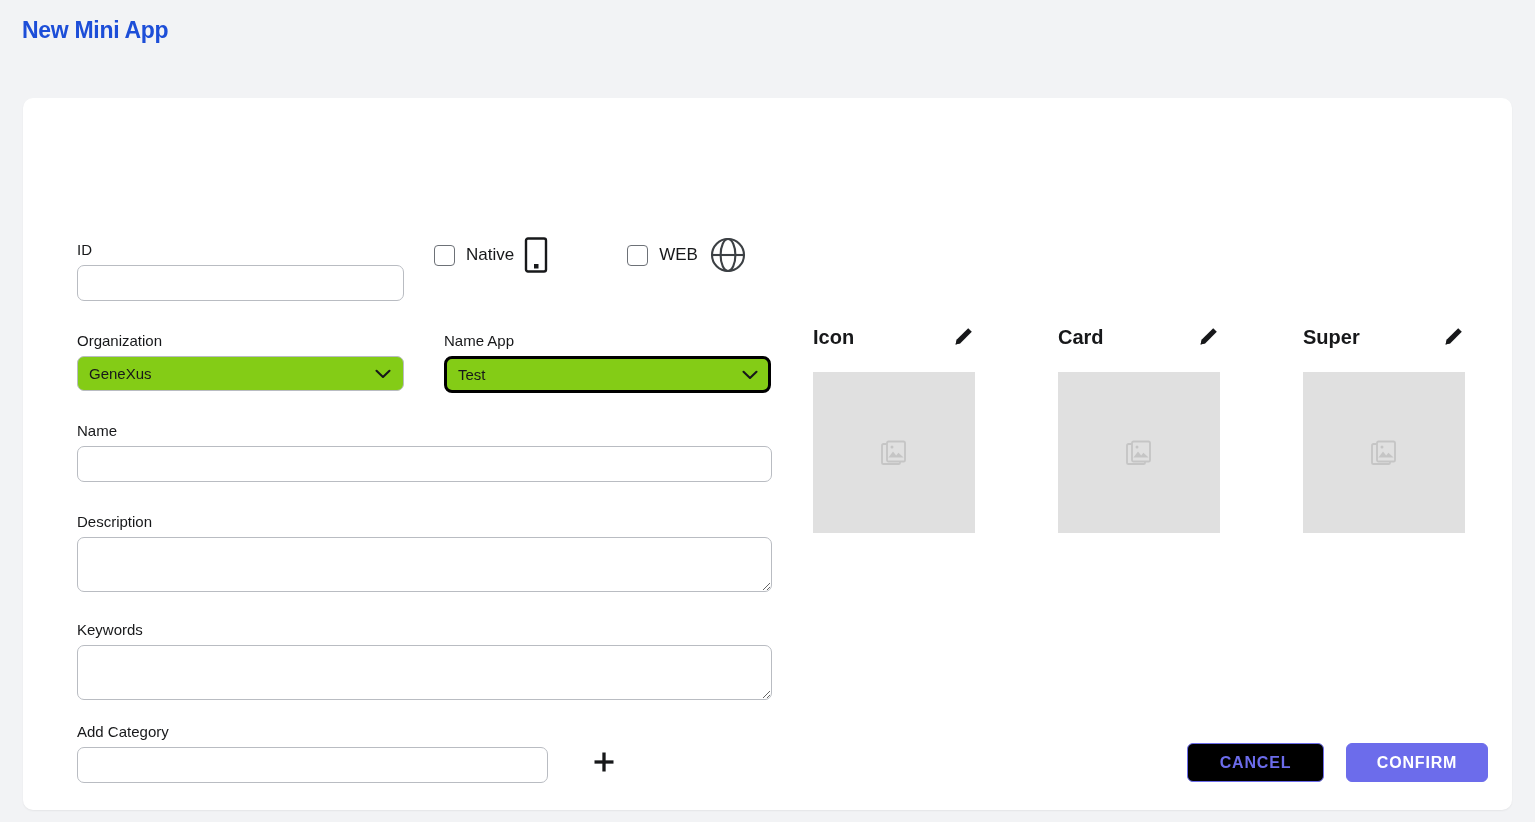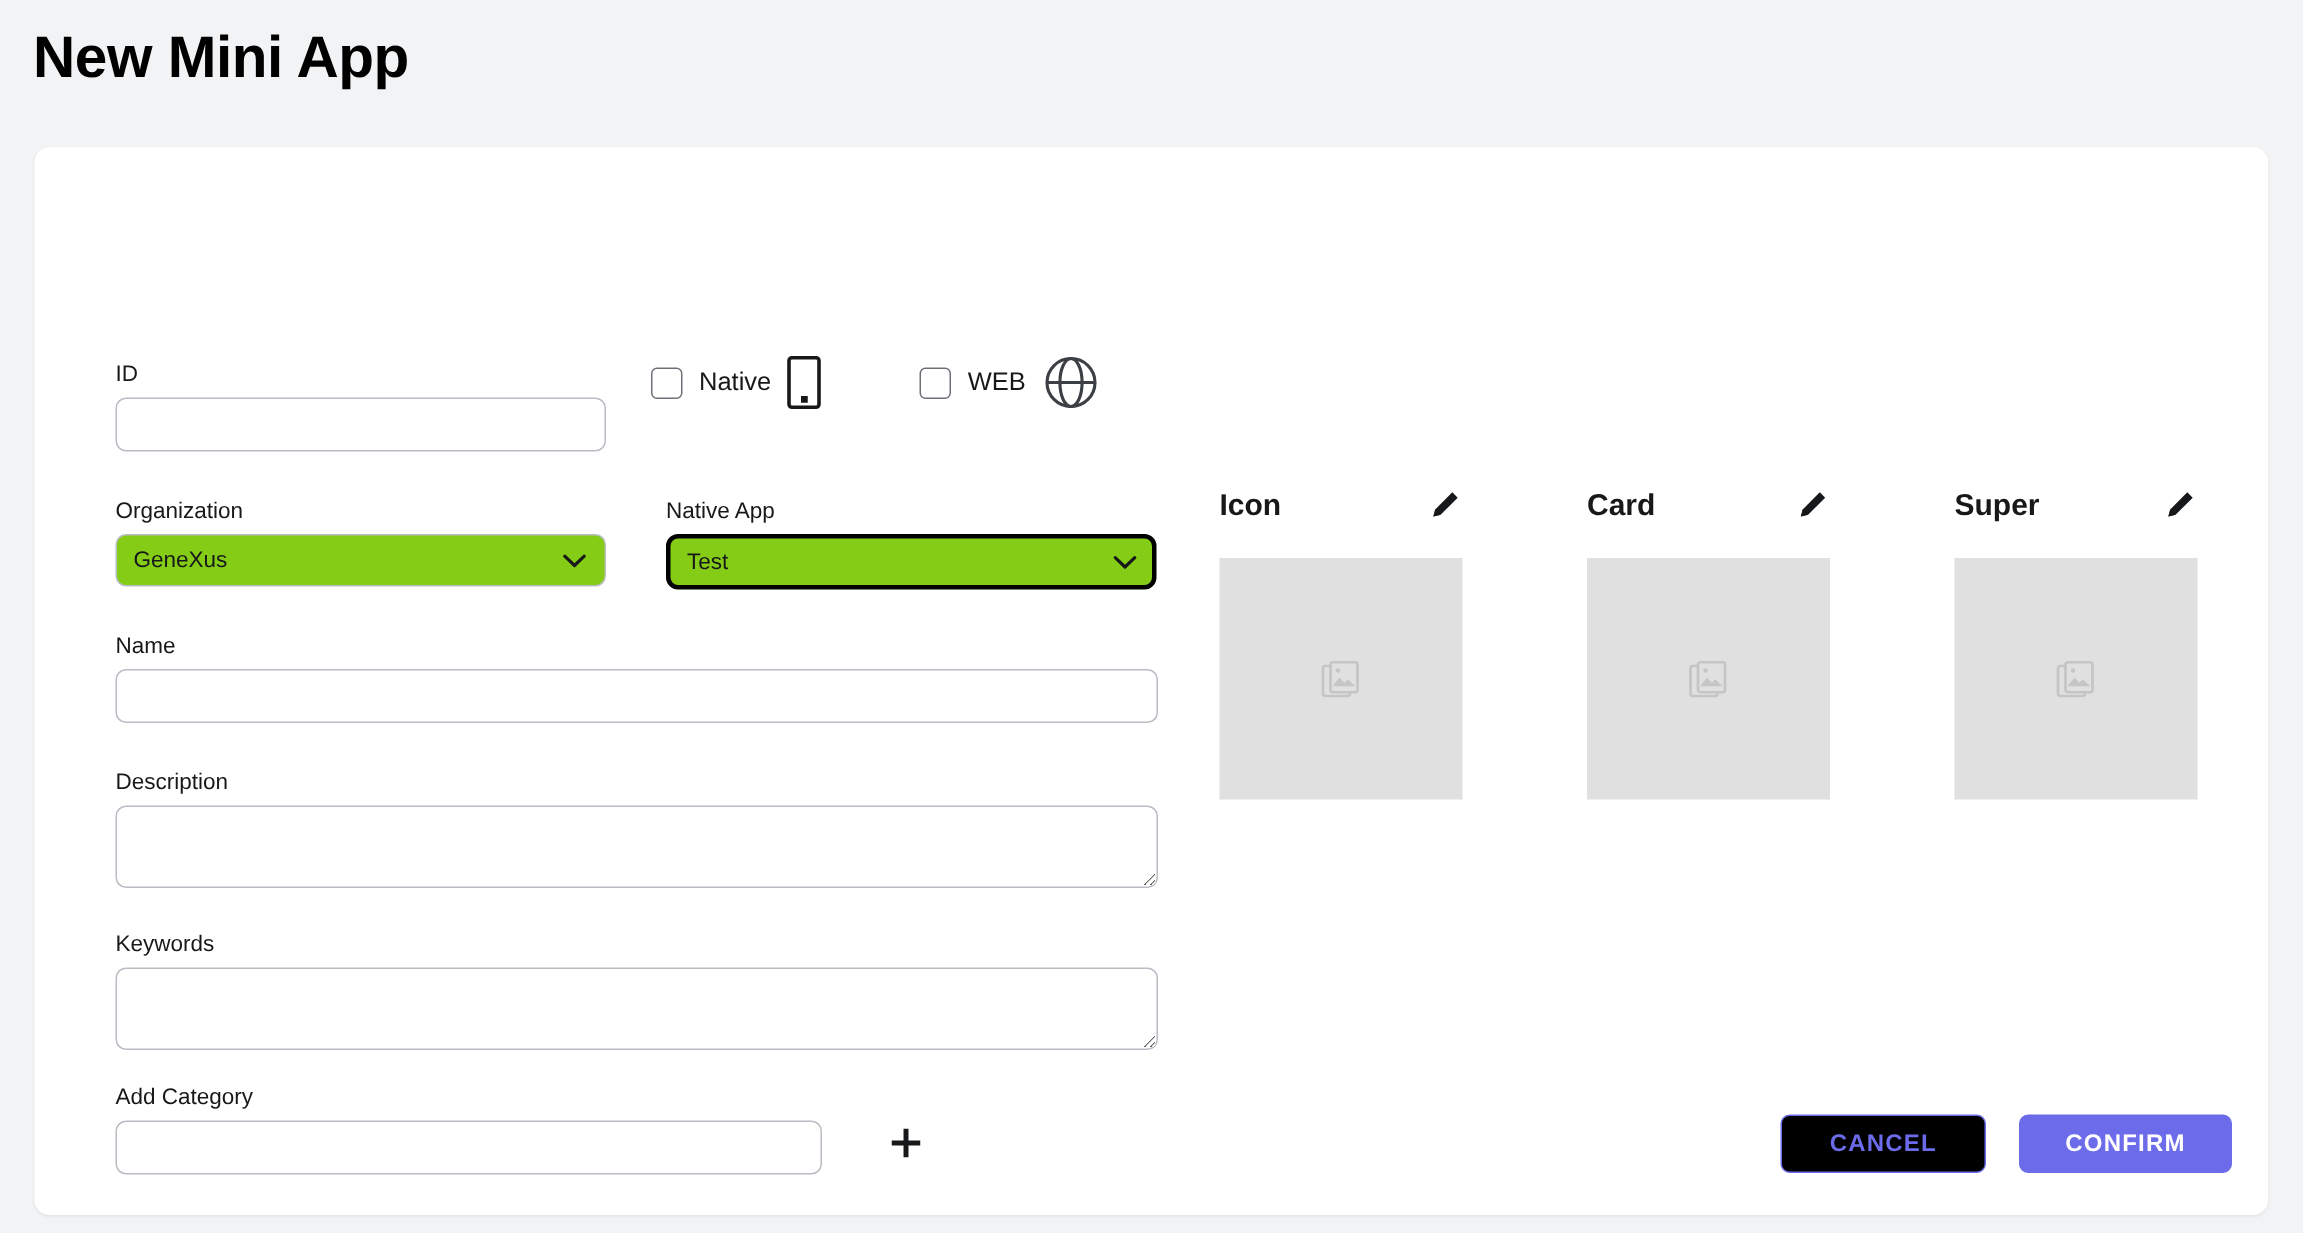--- a/index.html
+++ b/index.html
@@ -6,23 +6,23 @@
   html, body {
     margin: 0; padding: 0;
     width: 1535px; height: 822px;
     background: #f2f3f5;
     font-family: "Liberation Sans", sans-serif;
     overflow: hidden;
   }
   #page-title {
     position: absolute;
     left: 22px; top: 17px;
-    font-size: 39px;
+    font-size: 23px;
     font-weight: bold;
-    color: #000000;
+    color: #1d4ed8;
     letter-spacing: -0.3px;
   }
   #card {
     position: absolute;
     left: 23px; top: 98px;
     width: 1489px; height: 712px;
     background: #ffffff;
     border-radius: 10px;
     box-shadow: 0 1px 2px rgba(0,0,0,0.06);
   }
@@ -201,21 +201,21 @@
     <div class="chk-group">
       <div class="chkbox"></div>
       <span class="chk-label">Native</span>
       <span style="line-height:0;">
         <svg width="26" height="36" viewBox="0 0 26 36">
           <rect x="3" y="1.5" width="20" height="33" rx="2" fill="#fff" stroke="#17181a" stroke-width="2.4"></rect>
           <rect x="11" y="27" width="4.5" height="4.5" fill="#17181a"></rect>
         </svg>
       </span>
     </div>
-    <div class="chk-group" style="margin-left:40px;padding-left:24px;">
+    <div class="chk-group" style="margin-left:54px;padding-left:24px;">
       <div class="chkbox"></div>
       <span class="chk-label">WEB</span>
       <span style="line-height:0;">
         <svg width="42" height="42" viewBox="0 0 42 42">
           <circle cx="21" cy="21" r="16" fill="none" stroke="#3c4044" stroke-width="2.1"></circle>
           <ellipse cx="21" cy="21" rx="7.4" ry="16" fill="none" stroke="#3c4044" stroke-width="2.1"></ellipse>
           <line x1="5" y1="21" x2="37" y2="21" stroke="#3c4044" stroke-width="2.1"></line>
         </svg>
       </span>
     </div>
@@ -229,21 +229,21 @@
       </select>
       <span class="chev">
         <svg width="16" height="10" viewBox="0 0 16 10">
           <polyline points="1.5,1.8 8,8 14.5,1.8" fill="none" stroke="#17181a" stroke-width="2.1" stroke-linecap="round" stroke-linejoin="round"></polyline>
         </svg>
       </span>
     </div>
   </div>
 
   <div id="f-super">
-    <label class="field-label">Native App</label>
+    <label class="field-label">Name App</label>
     <div class="sel-wrap">
       <select class="sel-input sel-focus">
         <option>Test</option>
       </select>
       <span class="chev">
         <svg width="16" height="10" viewBox="0 0 16 10">
           <polyline points="1.5,1.8 8,8 14.5,1.8" fill="none" stroke="#17181a" stroke-width="2.1" stroke-linecap="round" stroke-linejoin="round"></polyline>
         </svg>
       </span>
     </div>

